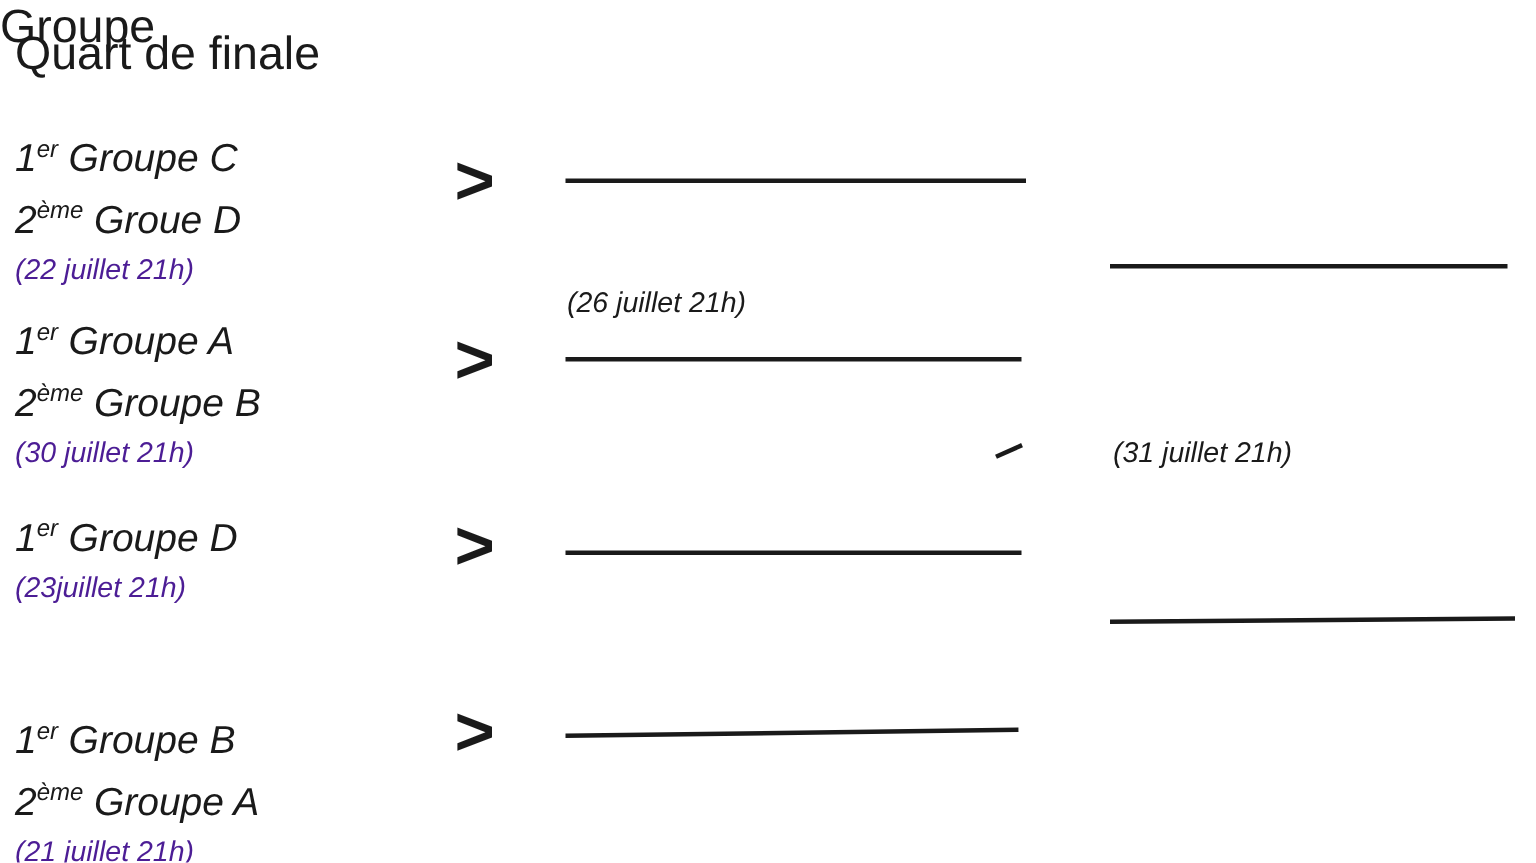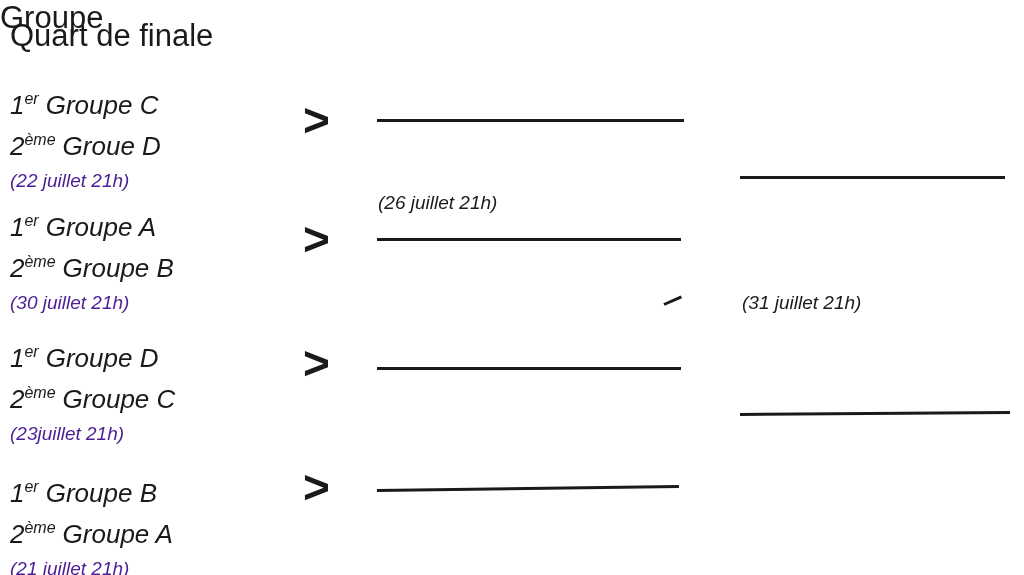--- a/index.html
+++ b/index.html
@@ -143,21 +143,20 @@
   </div>
 
   <div class="matchup" id="matchup-2">
     <div class="team-line"><span>1</span><span class="ord">er</span><span class="slot-sep"></span><span>Groupe A</span></div>
     <div class="team-line"><span>2</span><span class="ord">ème</span><span class="slot-sep"></span><span>Groupe B</span></div>
     <div class="date-note">(30 juillet 21h)</div>
   </div>
 
   <div class="matchup" id="matchup-3">
     <div class="team-line"><span>1</span><span class="ord">er</span><span class="slot-sep"></span><span>Groupe D</span></div>
-    <div class="team-line"><span>2</span><span class="ord">ème</span><span class="slot-sep"></span><span>Groupe C</span></div>
     <div class="date-note">(23juillet 21h)</div>
   </div>
 
   <div class="matchup" id="matchup-4">
     <div class="team-line"><span>1</span><span class="ord">er</span><span class="slot-sep"></span><span>Groupe B</span></div>
     <div class="team-line"><span>2</span><span class="ord">ème</span><span class="slot-sep"></span><span>Groupe A</span></div>
     <div class="date-note">(21 juillet 21h)</div>
   </div>
 
   <div class="chevron" id="chevron-1">&gt;</div>

